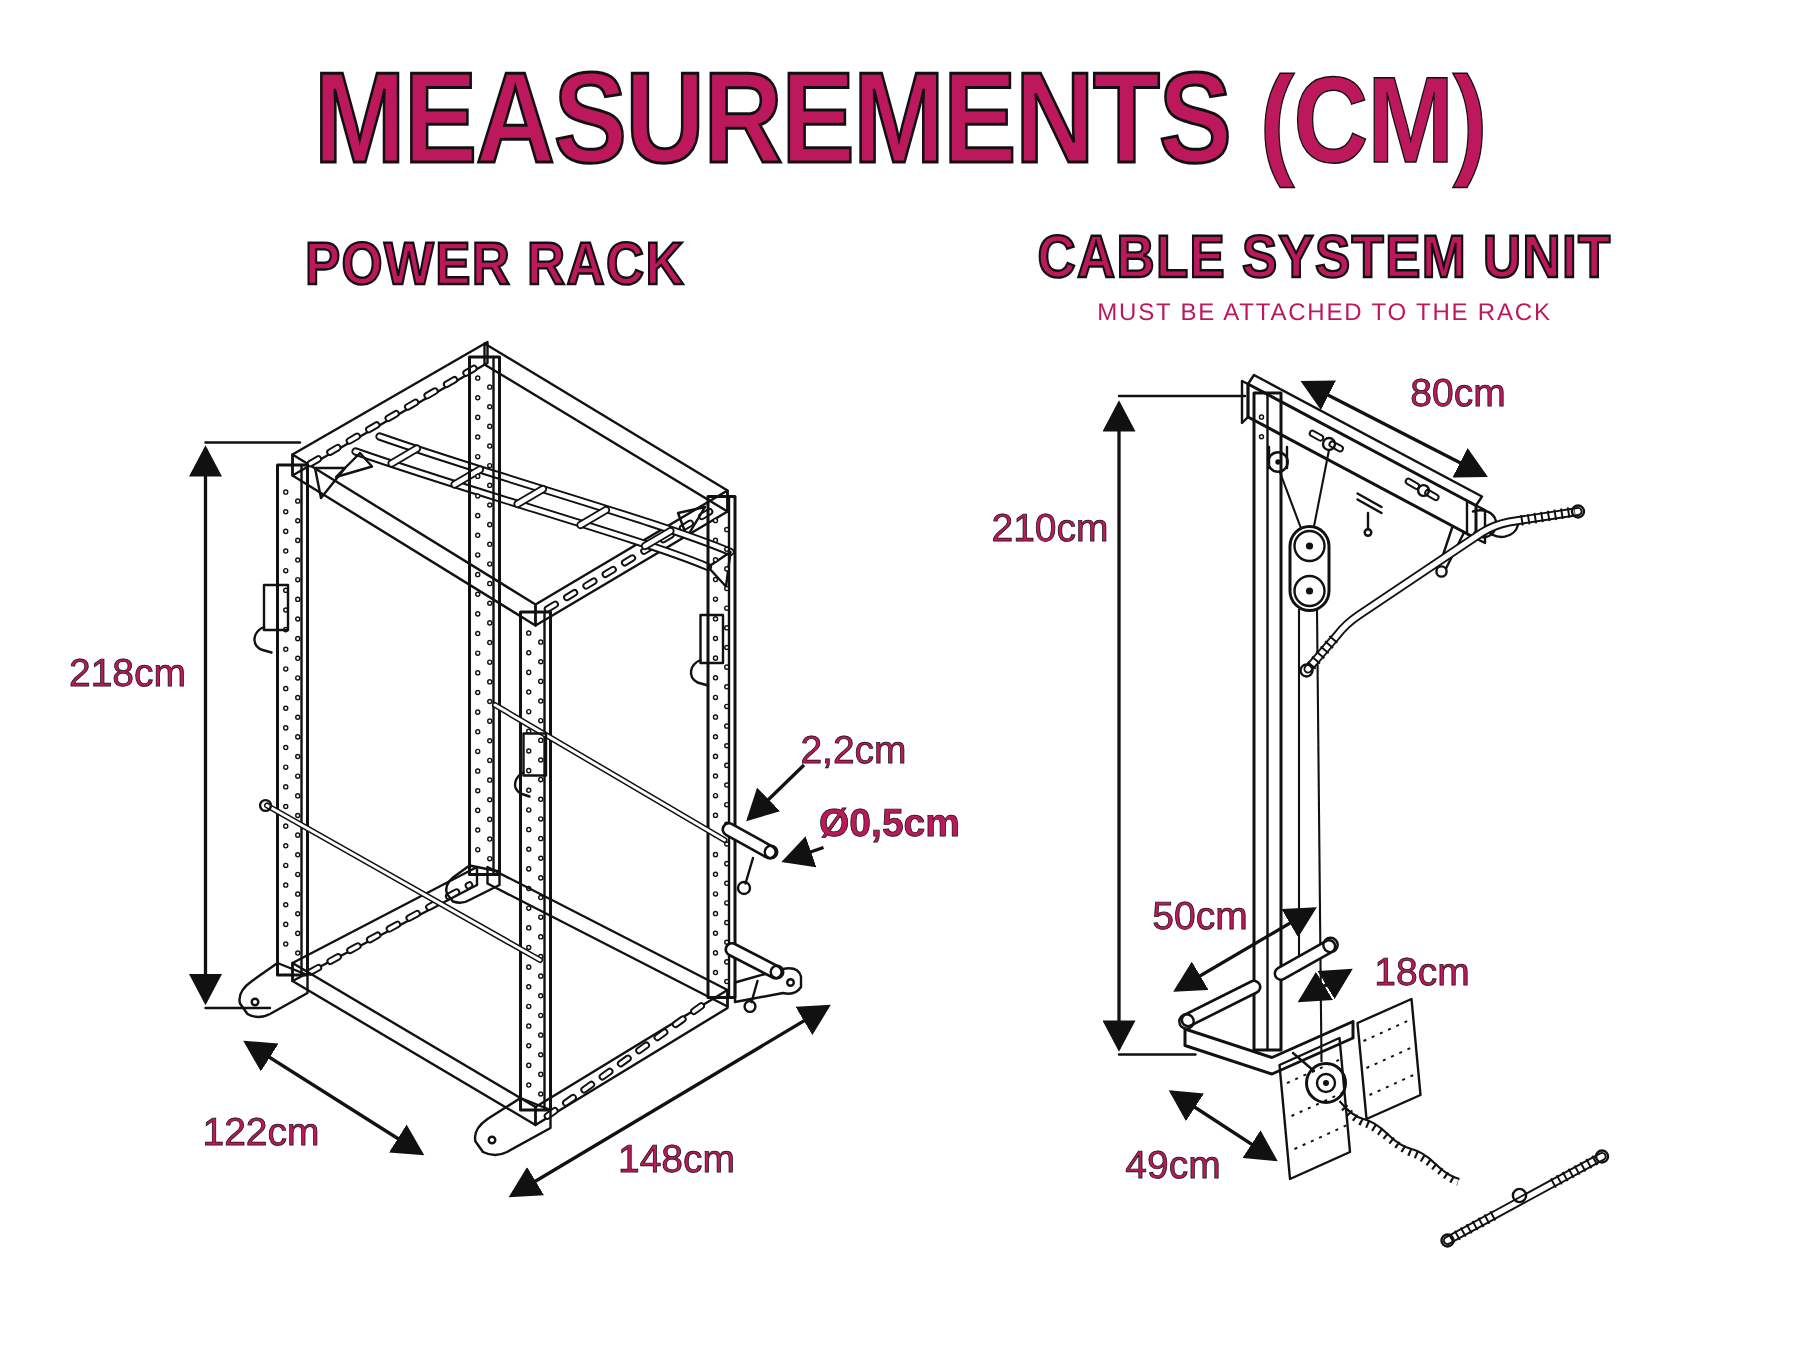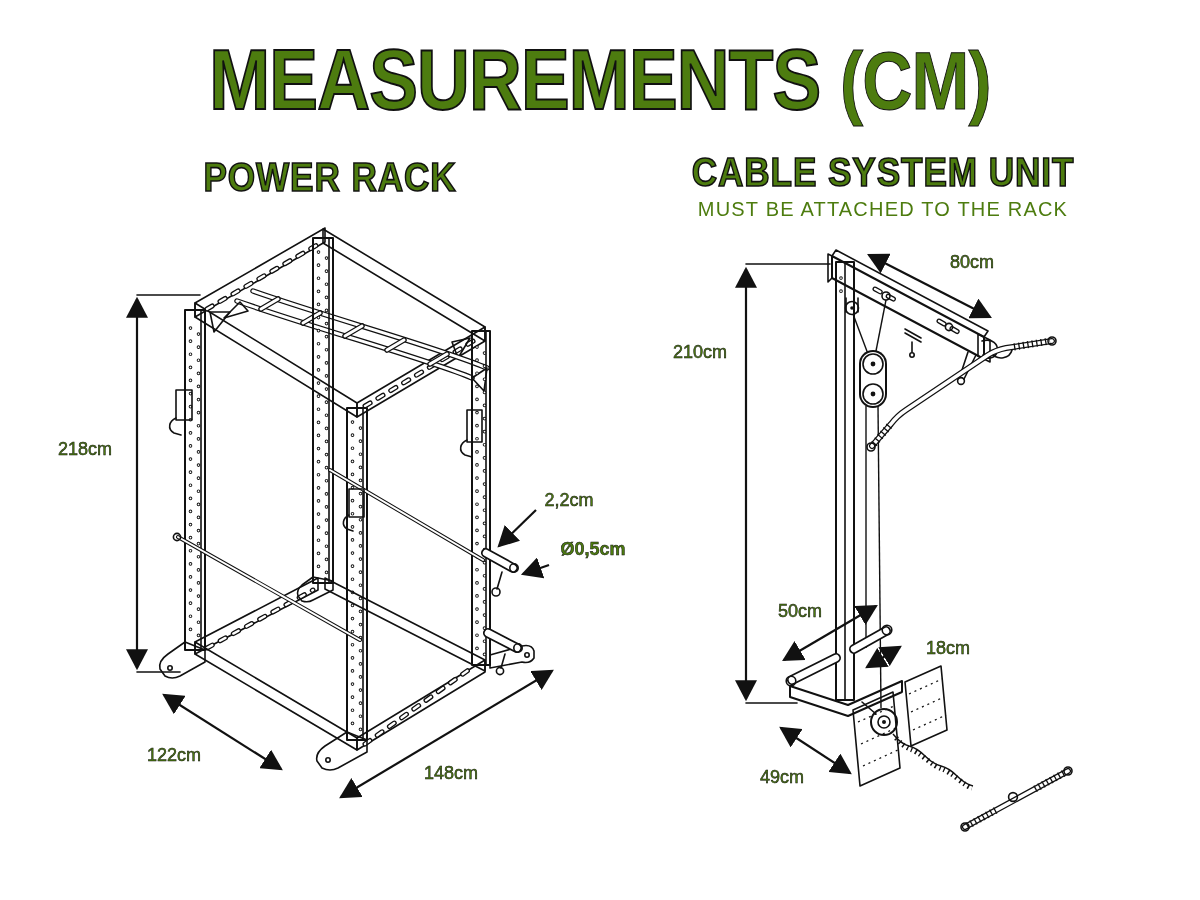--- a/index.html
+++ b/index.html
@@ -1,27 +1,27 @@
 <!DOCTYPE html>
 <html><head>
 <meta charset="utf-8">
 <style>
   html,body{margin:0;padding:0;background:#fff;}
   .canvas{position:relative;width:1200px;height:900px;background:#ffffff;overflow:hidden;
-          font-family:"Liberation Sans", sans-serif;color:#4d7c0f;}
+          font-family:"Liberation Sans", sans-serif;color:#be185d;}
   .title-wrap{position:absolute;left:0;top:36px;width:1200px;text-align:center;}
   h1{margin:0;font-size:86px;line-height:1;font-weight:900;letter-spacing:-1px;
      transform:scaleX(0.85);transform-origin:center;-webkit-text-stroke:2px #111;}
   h1 .unit{font-size:0.95em;-webkit-text-stroke:1px #111;}
   .sec-head{position:absolute;transform:translate(-50%,-50%) scaleX(0.88);white-space:nowrap;
             font-size:40px;font-weight:900;letter-spacing:1px;-webkit-text-stroke:1.6px #111;}
   .sec-sub{position:absolute;transform:translate(-50%,-50%);white-space:nowrap;
-           font-size:20px;font-weight:400;letter-spacing:1.2px;}
+           font-size:16px;font-weight:400;letter-spacing:1.2px;}
   .dim{position:absolute;transform:translate(-50%,-50%);white-space:nowrap;
-       font-size:18px;font-weight:400;-webkit-text-stroke:0.5px #111;}
+       font-size:26px;font-weight:400;-webkit-text-stroke:0.5px #111;}
   svg{position:absolute;overflow:visible;}
   .st  {stroke:#111;stroke-width:1.6;fill:none;stroke-linejoin:round;stroke-linecap:round;}
   .st2 {stroke:#111;stroke-width:2;fill:none;stroke-linejoin:round;stroke-linecap:round;}
   .dimln{stroke:#111;stroke-width:2.2;fill:none;}
   .holeB{stroke:#111;stroke-width:3.6;stroke-dasharray:0.1 13;stroke-linecap:round;fill:none;}
   .holeW{stroke:#fff;stroke-width:1.7;stroke-dasharray:0.1 13;stroke-linecap:round;fill:none;}
   .slotB{stroke:#111;stroke-width:5;stroke-dasharray:6 9;stroke-linecap:round;fill:none;}
   .slotW{stroke:#fff;stroke-width:2.4;stroke-dasharray:6 9;stroke-linecap:round;fill:none;}
   .tubeB{stroke:#111;stroke-width:5.5;fill:none;stroke-linecap:round;}
   .tubeW{stroke:#fff;stroke-width:3;fill:none;stroke-linecap:round;}

